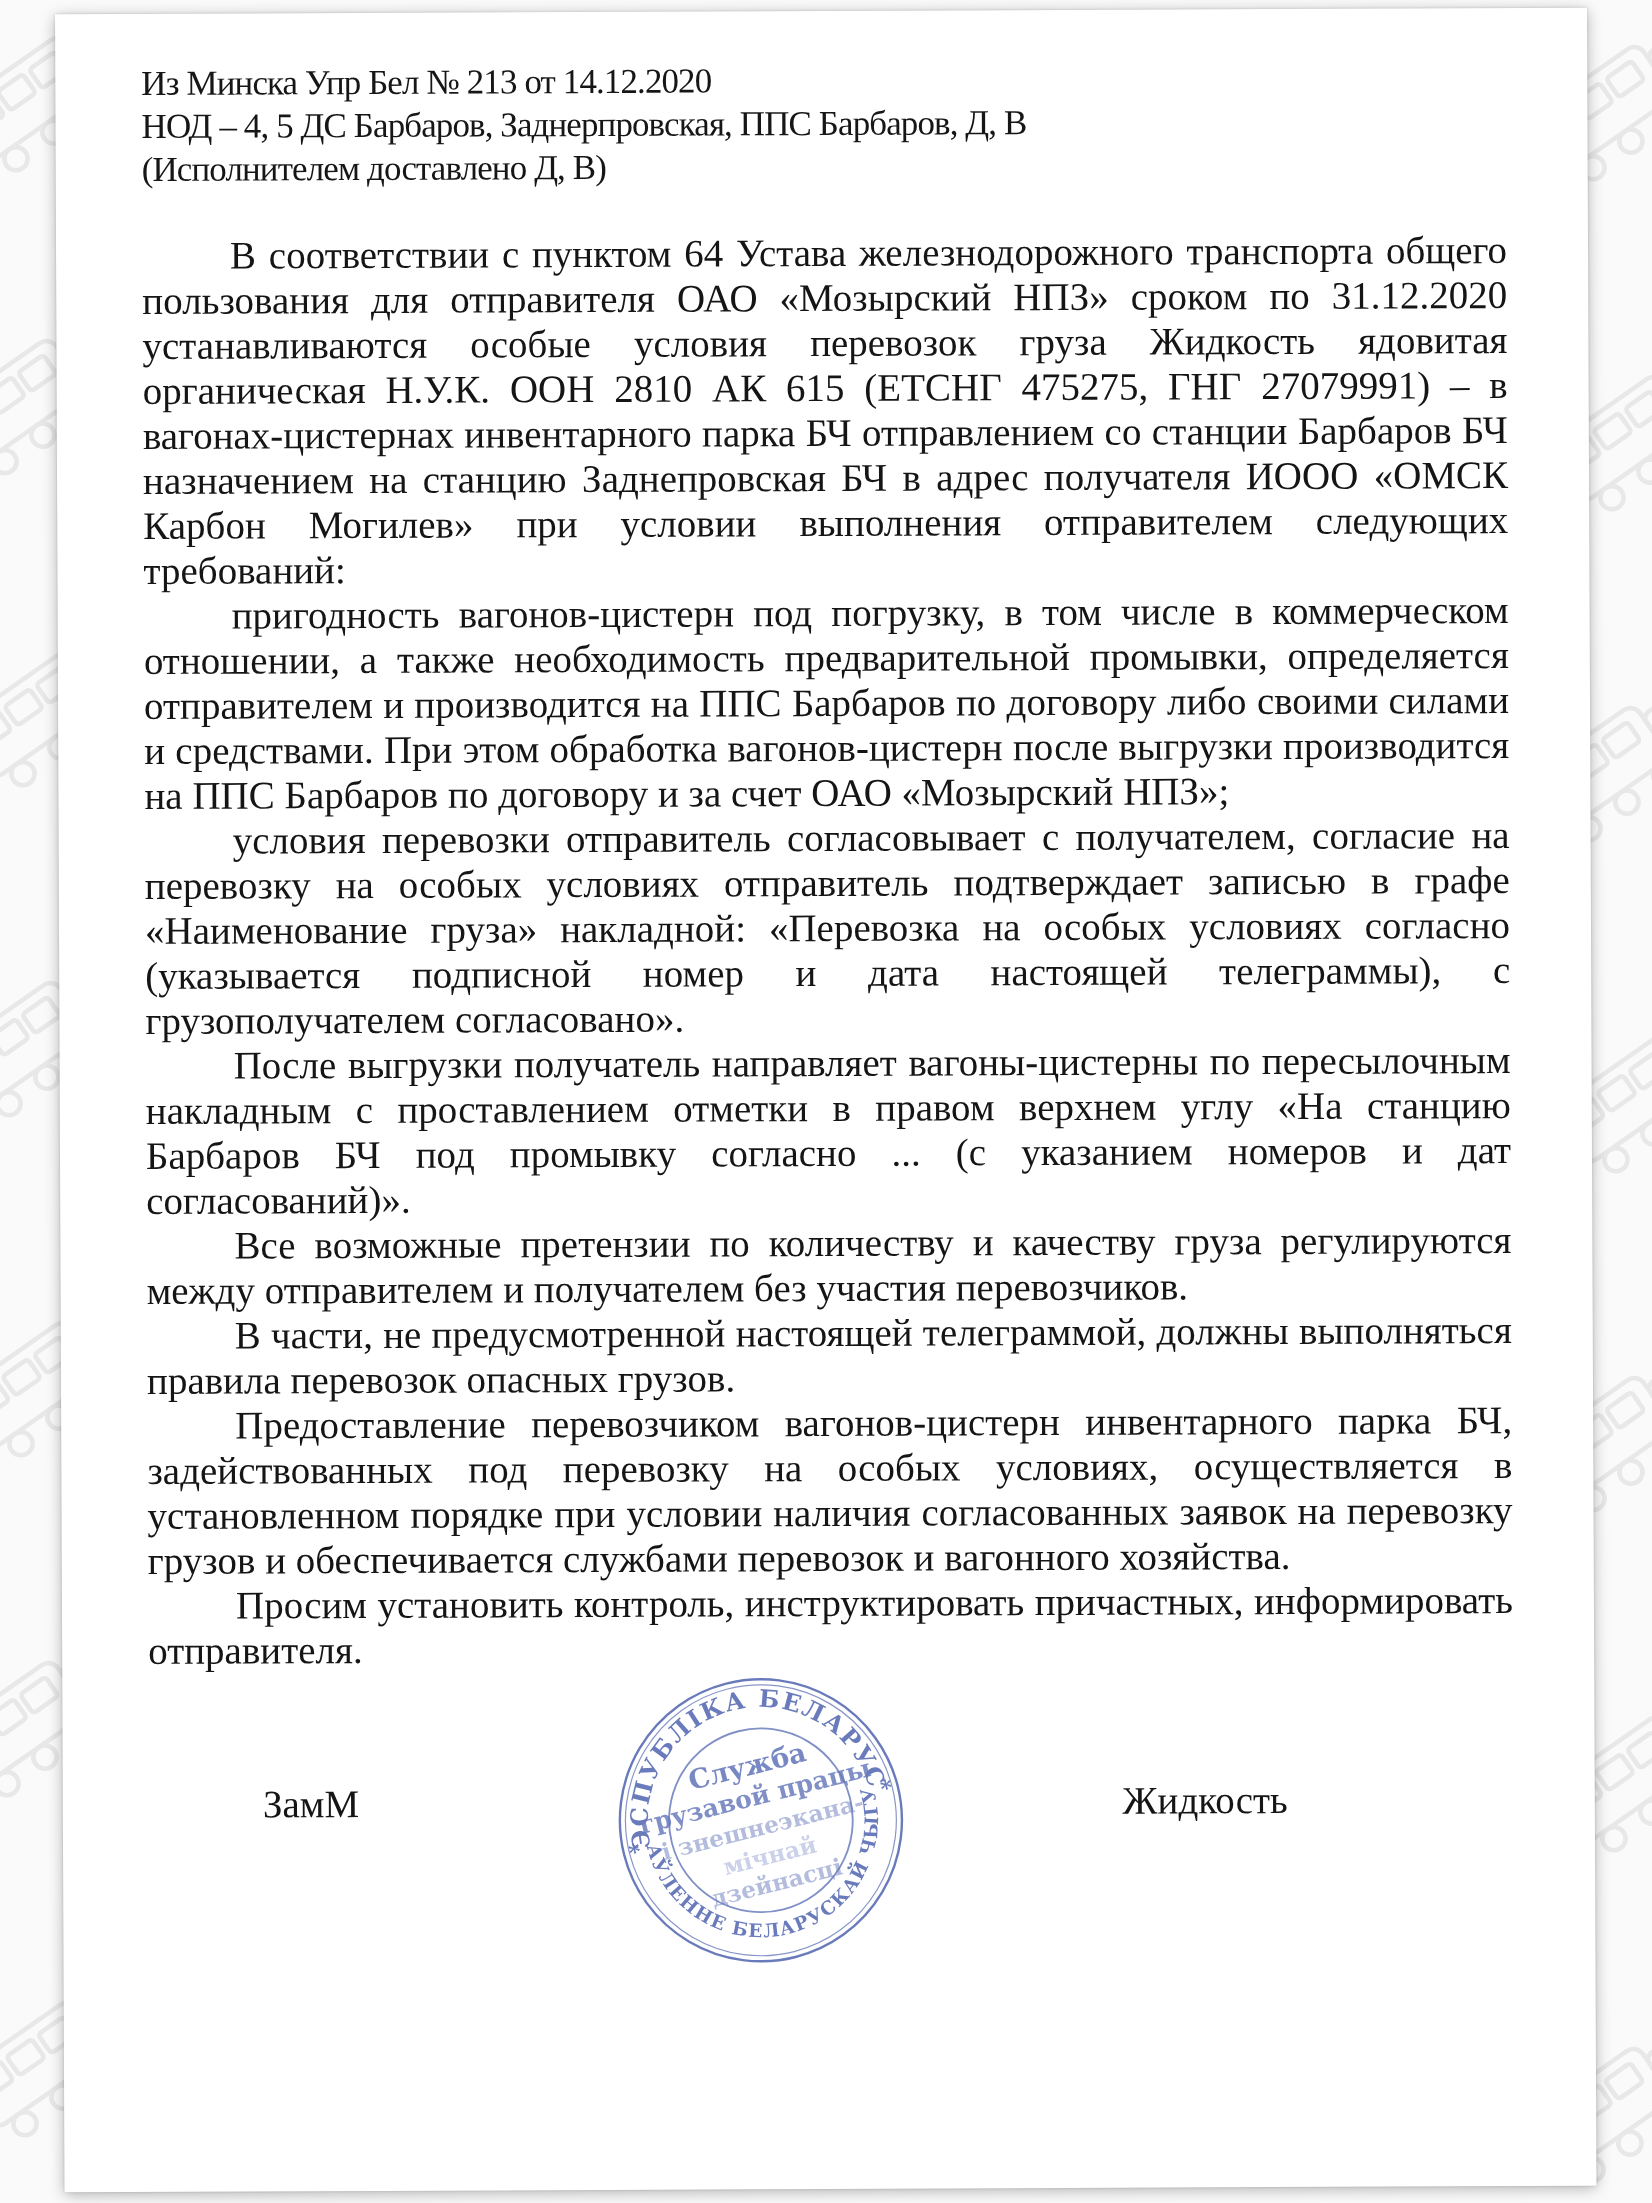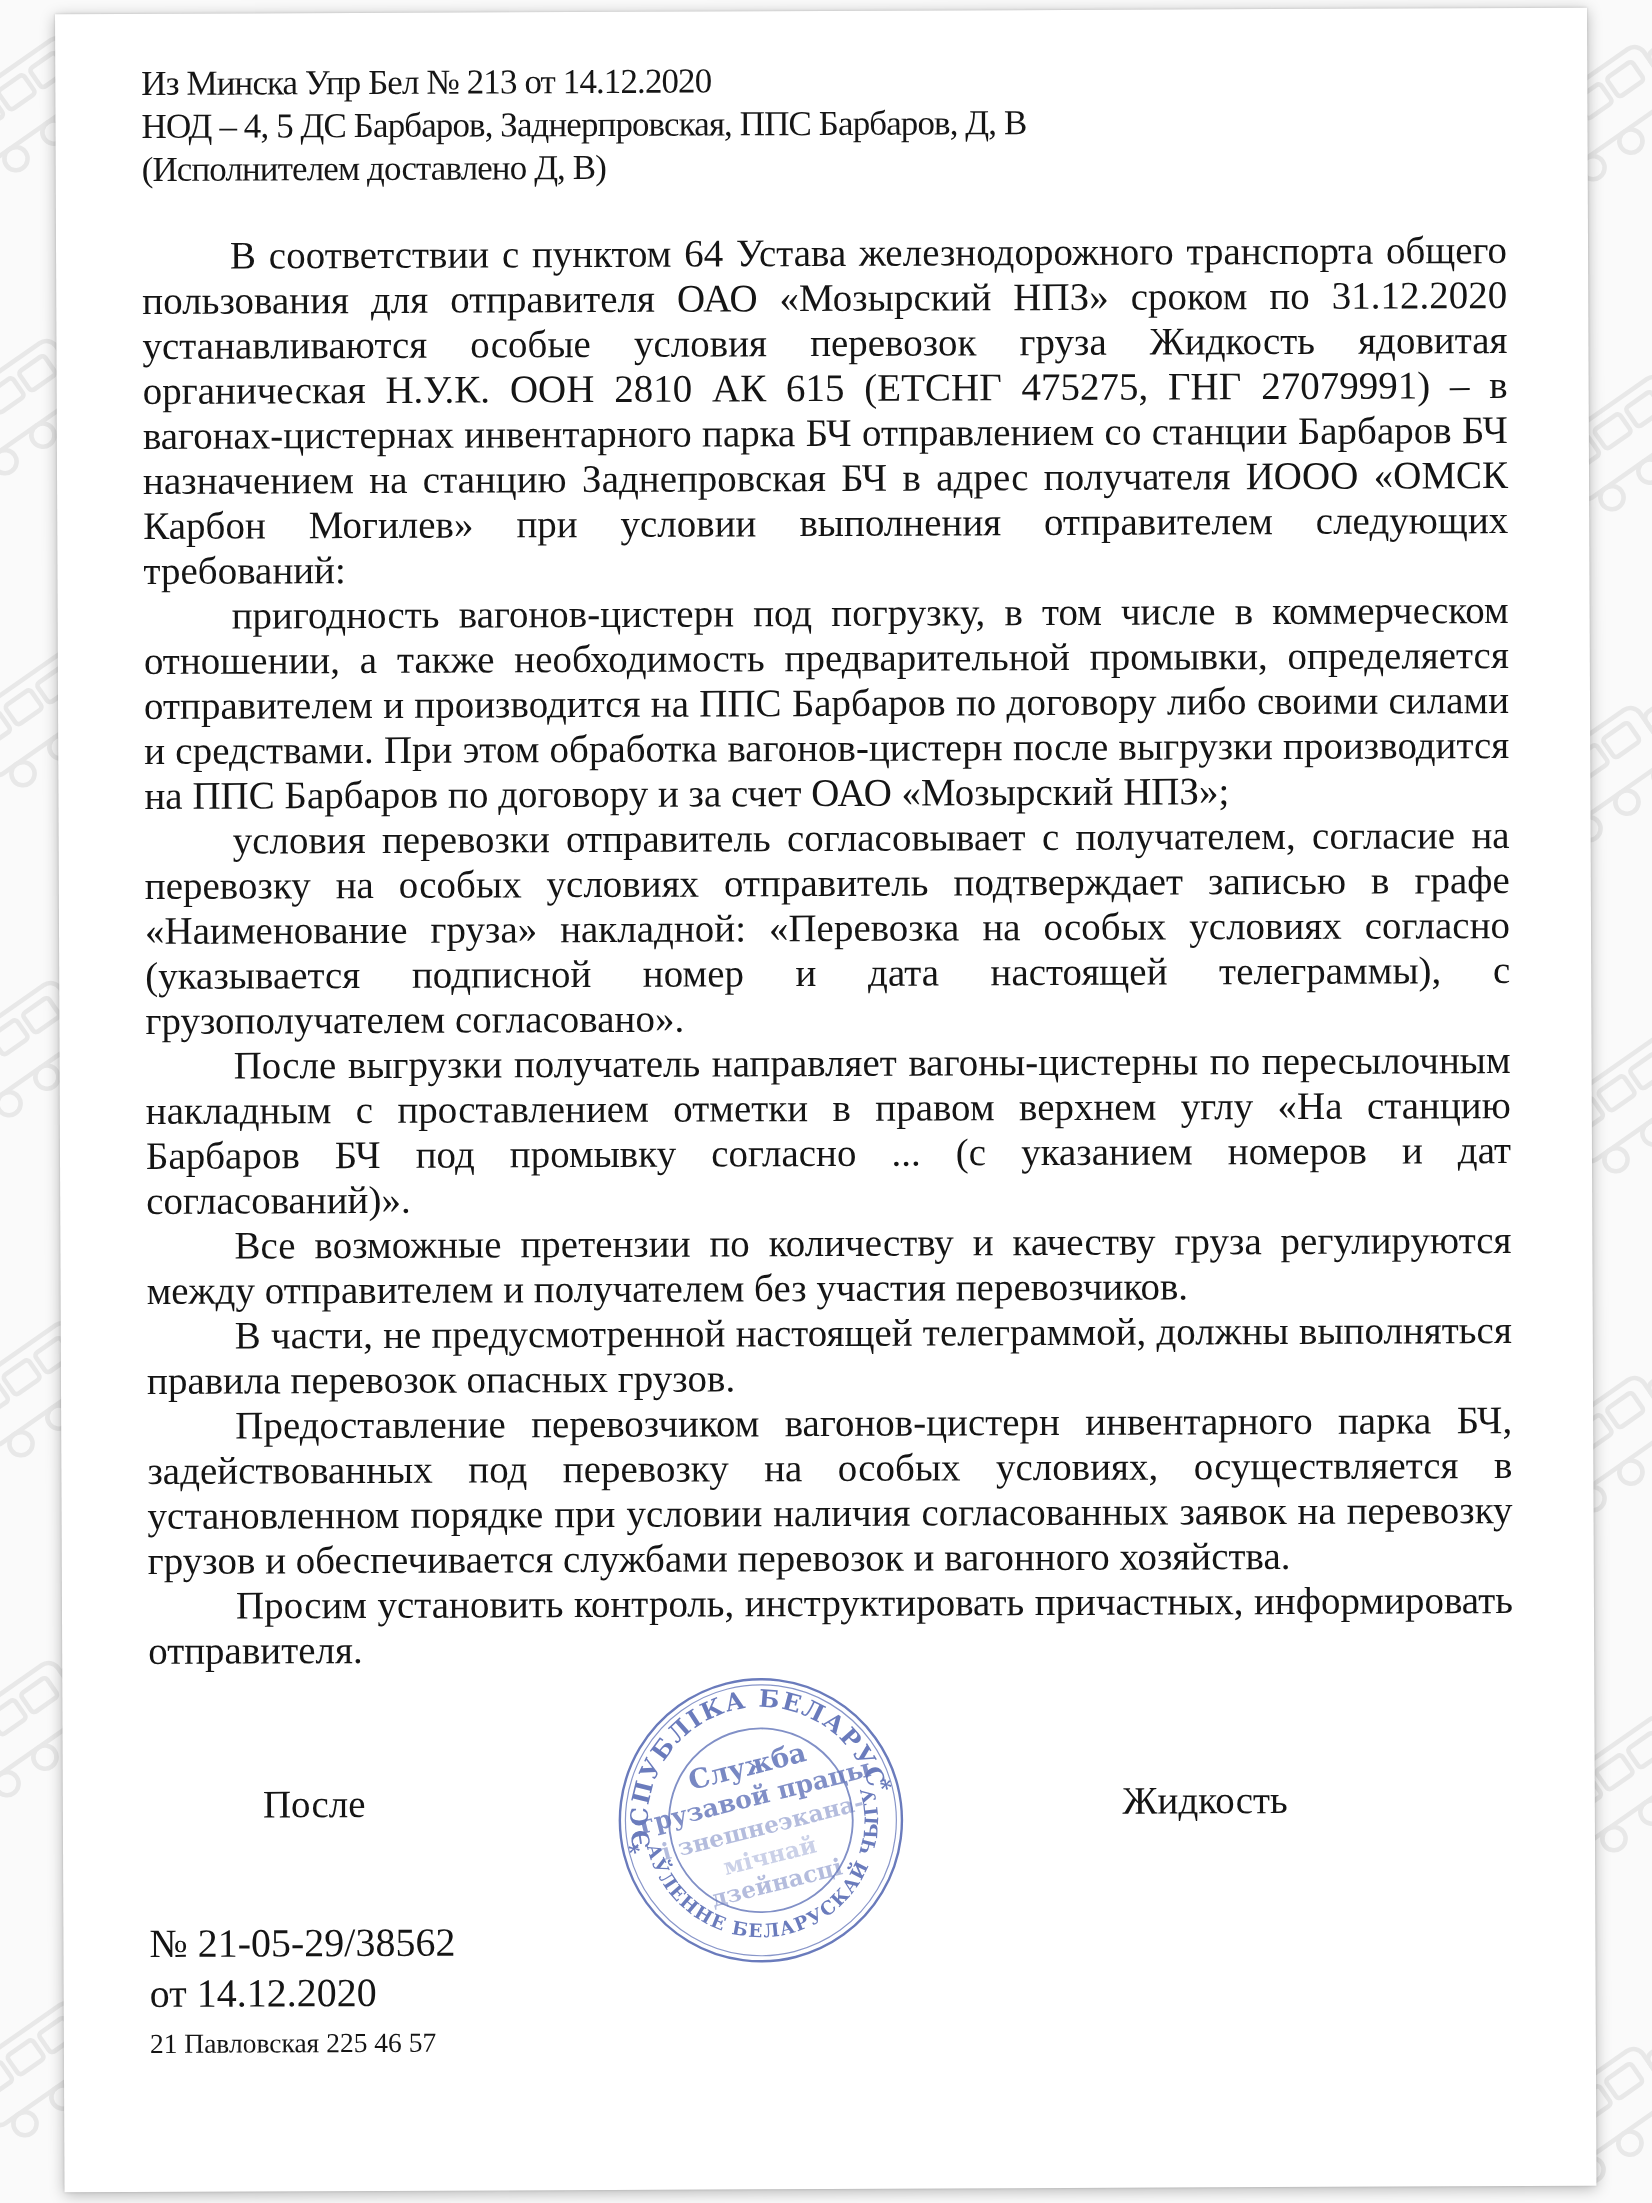--- a/index.html
+++ b/index.html
@@ -282,21 +282,21 @@
       <p class="para">пригодность вагонов-цистерн под погрузку, в том числе в коммерческом отношении, а также необходимость предварительной промывки, определяется отправителем и производится на ППС Барбаров по договору либо своими силами и средствами. При этом обработка вагонов-цистерн после выгрузки производится на ППС Барбаров по договору и за счет ОАО «Мозырский НПЗ»;</p>
       <p class="para">условия перевозки отправитель согласовывает с получателем, согласие на перевозку на особых условиях отправитель подтверждает записью в графе «Наименование груза» накладной: «Перевозка на особых условиях согласно (указывается подписной номер и дата настоящей телеграммы), с грузополучателем согласовано».</p>
       <p class="para">После выгрузки получатель направляет вагоны-цистерны по пересылочным накладным с проставлением отметки в правом верхнем углу «На станцию Барбаров БЧ под промывку согласно ... (с указанием номеров и дат согласований)».</p>
       <p class="para">Все возможные претензии по количеству и качеству груза регулируются между отправителем и получателем без участия перевозчиков.</p>
       <p class="para">В части, не предусмотренной настоящей телеграммой, должны выполняться правила перевозок опасных грузов.</p>
       <p class="para">Предоставление перевозчиком вагонов-цистерн инвентарного парка БЧ, задействованных под перевозку на особых условиях, осуществляется в установленном порядке при условии наличия согласованных заявок на перевозку грузов и обеспечивается службами перевозок и вагонного хозяйства.</p>
       <p class="para">Просим установить контроль, инструктировать причастных, информировать отправителя.</p>
     </div>
 
     <div class="sign-row">
-      <span>После</span>
+      <span>ЗамМ</span>
       <span>Жидкость</span>
     </div>
 
     <svg class="stamp" viewBox="0 0 360 360">
       <defs>
         <path id="arcTop" d="M 58 180 A 122 122 0 1 1 302 180"></path>
         <path id="arcBottom" d="M 54 180 A 126 126 0 0 0 306 180"></path>
       </defs>
       <circle cx="180" cy="180" r="152" fill="none" stroke="#4a5fae" stroke-width="2.6"></circle>
       <circle cx="180" cy="180" r="146" fill="none" stroke="#4a5fae" stroke-width="1.3" opacity="0.8"></circle>
@@ -309,21 +309,16 @@
       </text>
       <text x="40" y="188" font-size="24" font-weight="bold" text-anchor="middle">*</text>
       <text x="320" y="188" font-size="24" font-weight="bold" text-anchor="middle">*</text>
       <text x="180" y="130" font-size="29" font-weight="bold" text-anchor="middle" opacity="0.9">Служба</text>
       <text x="180" y="163" font-size="27" font-weight="bold" text-anchor="middle" opacity="0.85">грузавой працы</text>
       <text x="180" y="196" font-size="25" font-weight="bold" text-anchor="middle" opacity="0.5">і знешнеэкана-</text>
       <text x="180" y="228" font-size="25" font-weight="bold" text-anchor="middle" opacity="0.35">мічнай</text>
       <text x="180" y="258" font-size="25" font-weight="bold" text-anchor="middle" opacity="0.5">дзейнасці</text>
     </svg>
 
-    <div class="footer">
-      <p class="f-big">№ 21-05-29/38562</p>
-      <p class="f-big">от 14.12.2020</p>
-      <p class="f-small">21 Павловская 225 46 57</p>
-    </div>
 
   </div>
 </div>
 
 
 </body></html>

